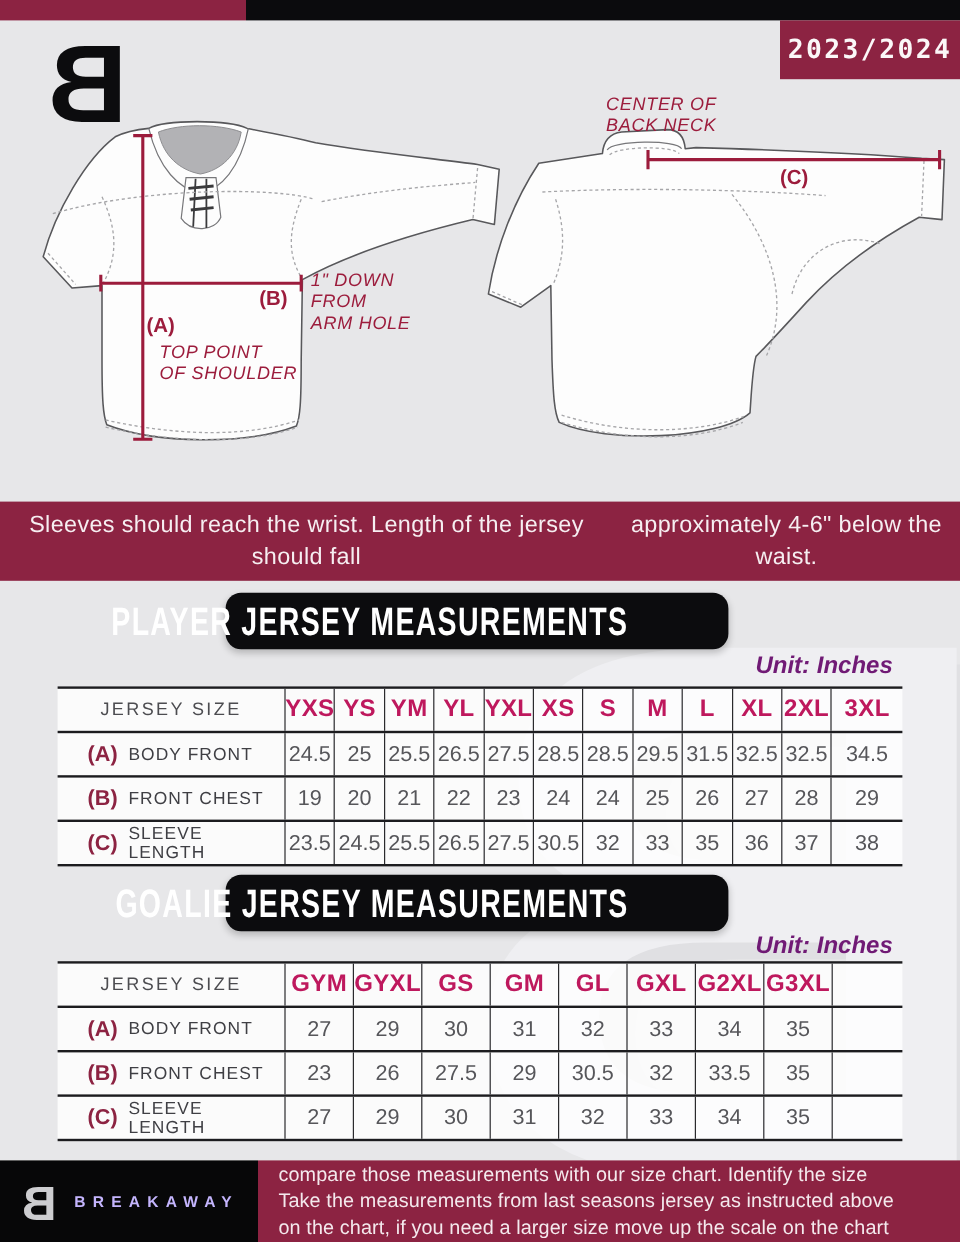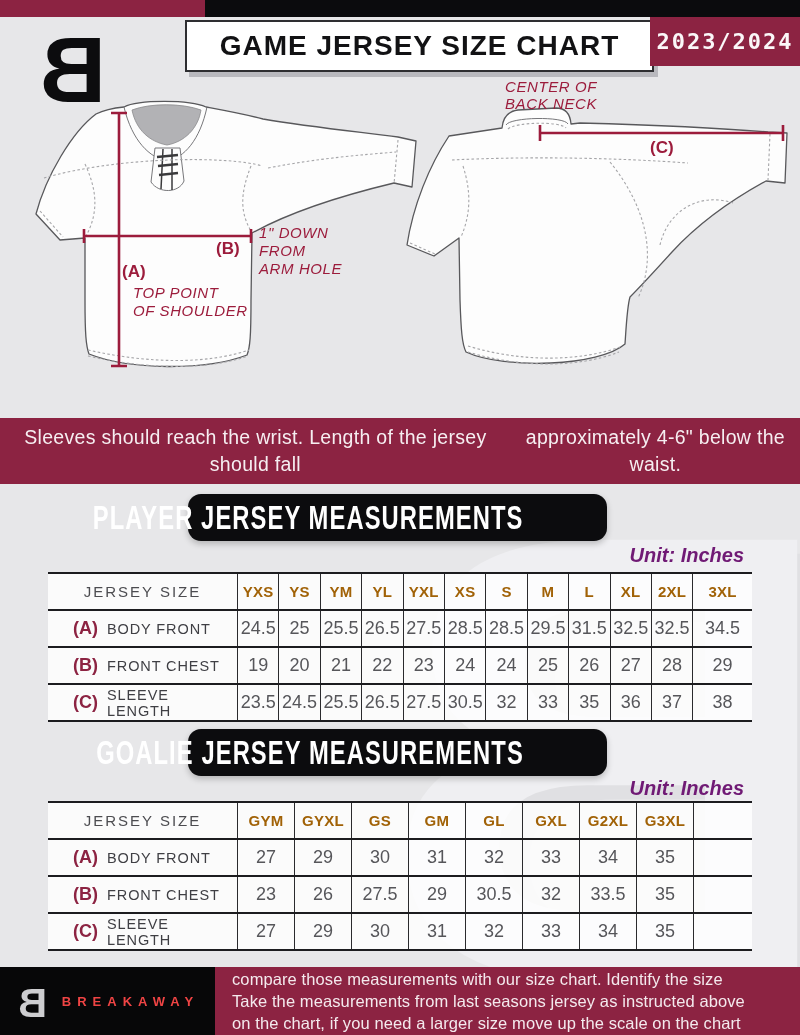--- a/index.html
+++ b/index.html
@@ -48,30 +48,30 @@
   .meas-table{left:48px;width:704px;background:rgba(255,255,255,.82);
               border-top:2.5px solid #1c1c1f;border-bottom:2.5px solid #1c1c1f;}
   .tbl-player{top:572px;}
   .tbl-goalie{top:801px;}
   .t-row{display:grid;height:35px;border-bottom:2px solid #1c1c1f;}
   .t-row:last-child{border-bottom:none;}
   .tbl-player .t-row{grid-template-columns:189px repeat(11,41.4px) 59.6px;}
   .tbl-goalie .t-row{grid-template-columns:189px repeat(8,57px) 59px;}
   .cell{display:flex;align-items:center;justify-content:center;box-sizing:border-box;}
   .c-val{border-left:1.5px solid #2a2a2d;font-size:18px;color:#56565a;}
-  .c-size{font-weight:bold;color:#a16207;font-size:15px;letter-spacing:.3px;}
+  .c-size{font-weight:bold;color:#be185d;font-size:20px;letter-spacing:.3px;}
   .c-corner{font-size:15px;letter-spacing:2px;color:#4c4c50;}
   .c-label{justify-content:flex-start;padding-left:25px;gap:9px;}
   .letter{color:#8C2342;font-weight:bold;font-size:18px;}
   .rowname{color:#3f3f44;font-size:14.5px;letter-spacing:.9px;}
 
   
   .footer-black{left:0;top:967px;width:215px;height:68px;background:#070708;
                 display:flex;align-items:center;justify-content:center;gap:12px;}
-  .brand-text{color:#ef4444;font-size:13px;font-weight:bold;letter-spacing:6px;white-space:nowrap;}
+  .brand-text{color:#c4b5fd;font-size:13px;font-weight:bold;letter-spacing:6px;white-space:nowrap;}
   .footer-maroon{left:215px;top:967px;width:585px;height:68px;background:#8C2342;
                  display:flex;flex-direction:column;justify-content:center;padding-left:17px;box-sizing:border-box;}
   .footer-maroon span{display:block;color:#f4e9ed;font-size:16.5px;line-height:22px;letter-spacing:.1px;white-space:nowrap;}
 
   
   .watermark{left:0;top:0;width:800px;height:1035px;z-index:0;position:absolute;}
 </style>
 </head>
 <body>
 
@@ -90,23 +90,20 @@
 
   <div class="layer bar-maroon"></div>
   <div class="layer bar-black"></div>
 
   <svg class="layer logo-header" viewBox="0 0 86 92">
     <g transform="translate(82,0) scale(-1,1)">
       <text x="4" y="82" font-family="Liberation Sans,sans-serif" font-weight="bold" font-size="92" fill="#0c0c0e">B</text>
     </g>
   </svg>
 
-  <div class="layer title-box">
-    <span>GAME JERSEY SIZE CHART</span>
-  </div>
   <div class="layer year-box">
     <span>2023/2024</span>
   </div>
 
   <svg class="layer diagram-svg" viewBox="0 70 800 348">
 
     <g>
       <path class="jersey" d="M96,114 C104,110 114,108 124,107 C138,99.5 190,99.5 206,107
         C222,110 244,114 263,119 C310,127 360,132 398,137 L416,141 L412,187 L394,183
         C344,195 292,211 252,233 L251,300 C251,336 250,348 247,355

